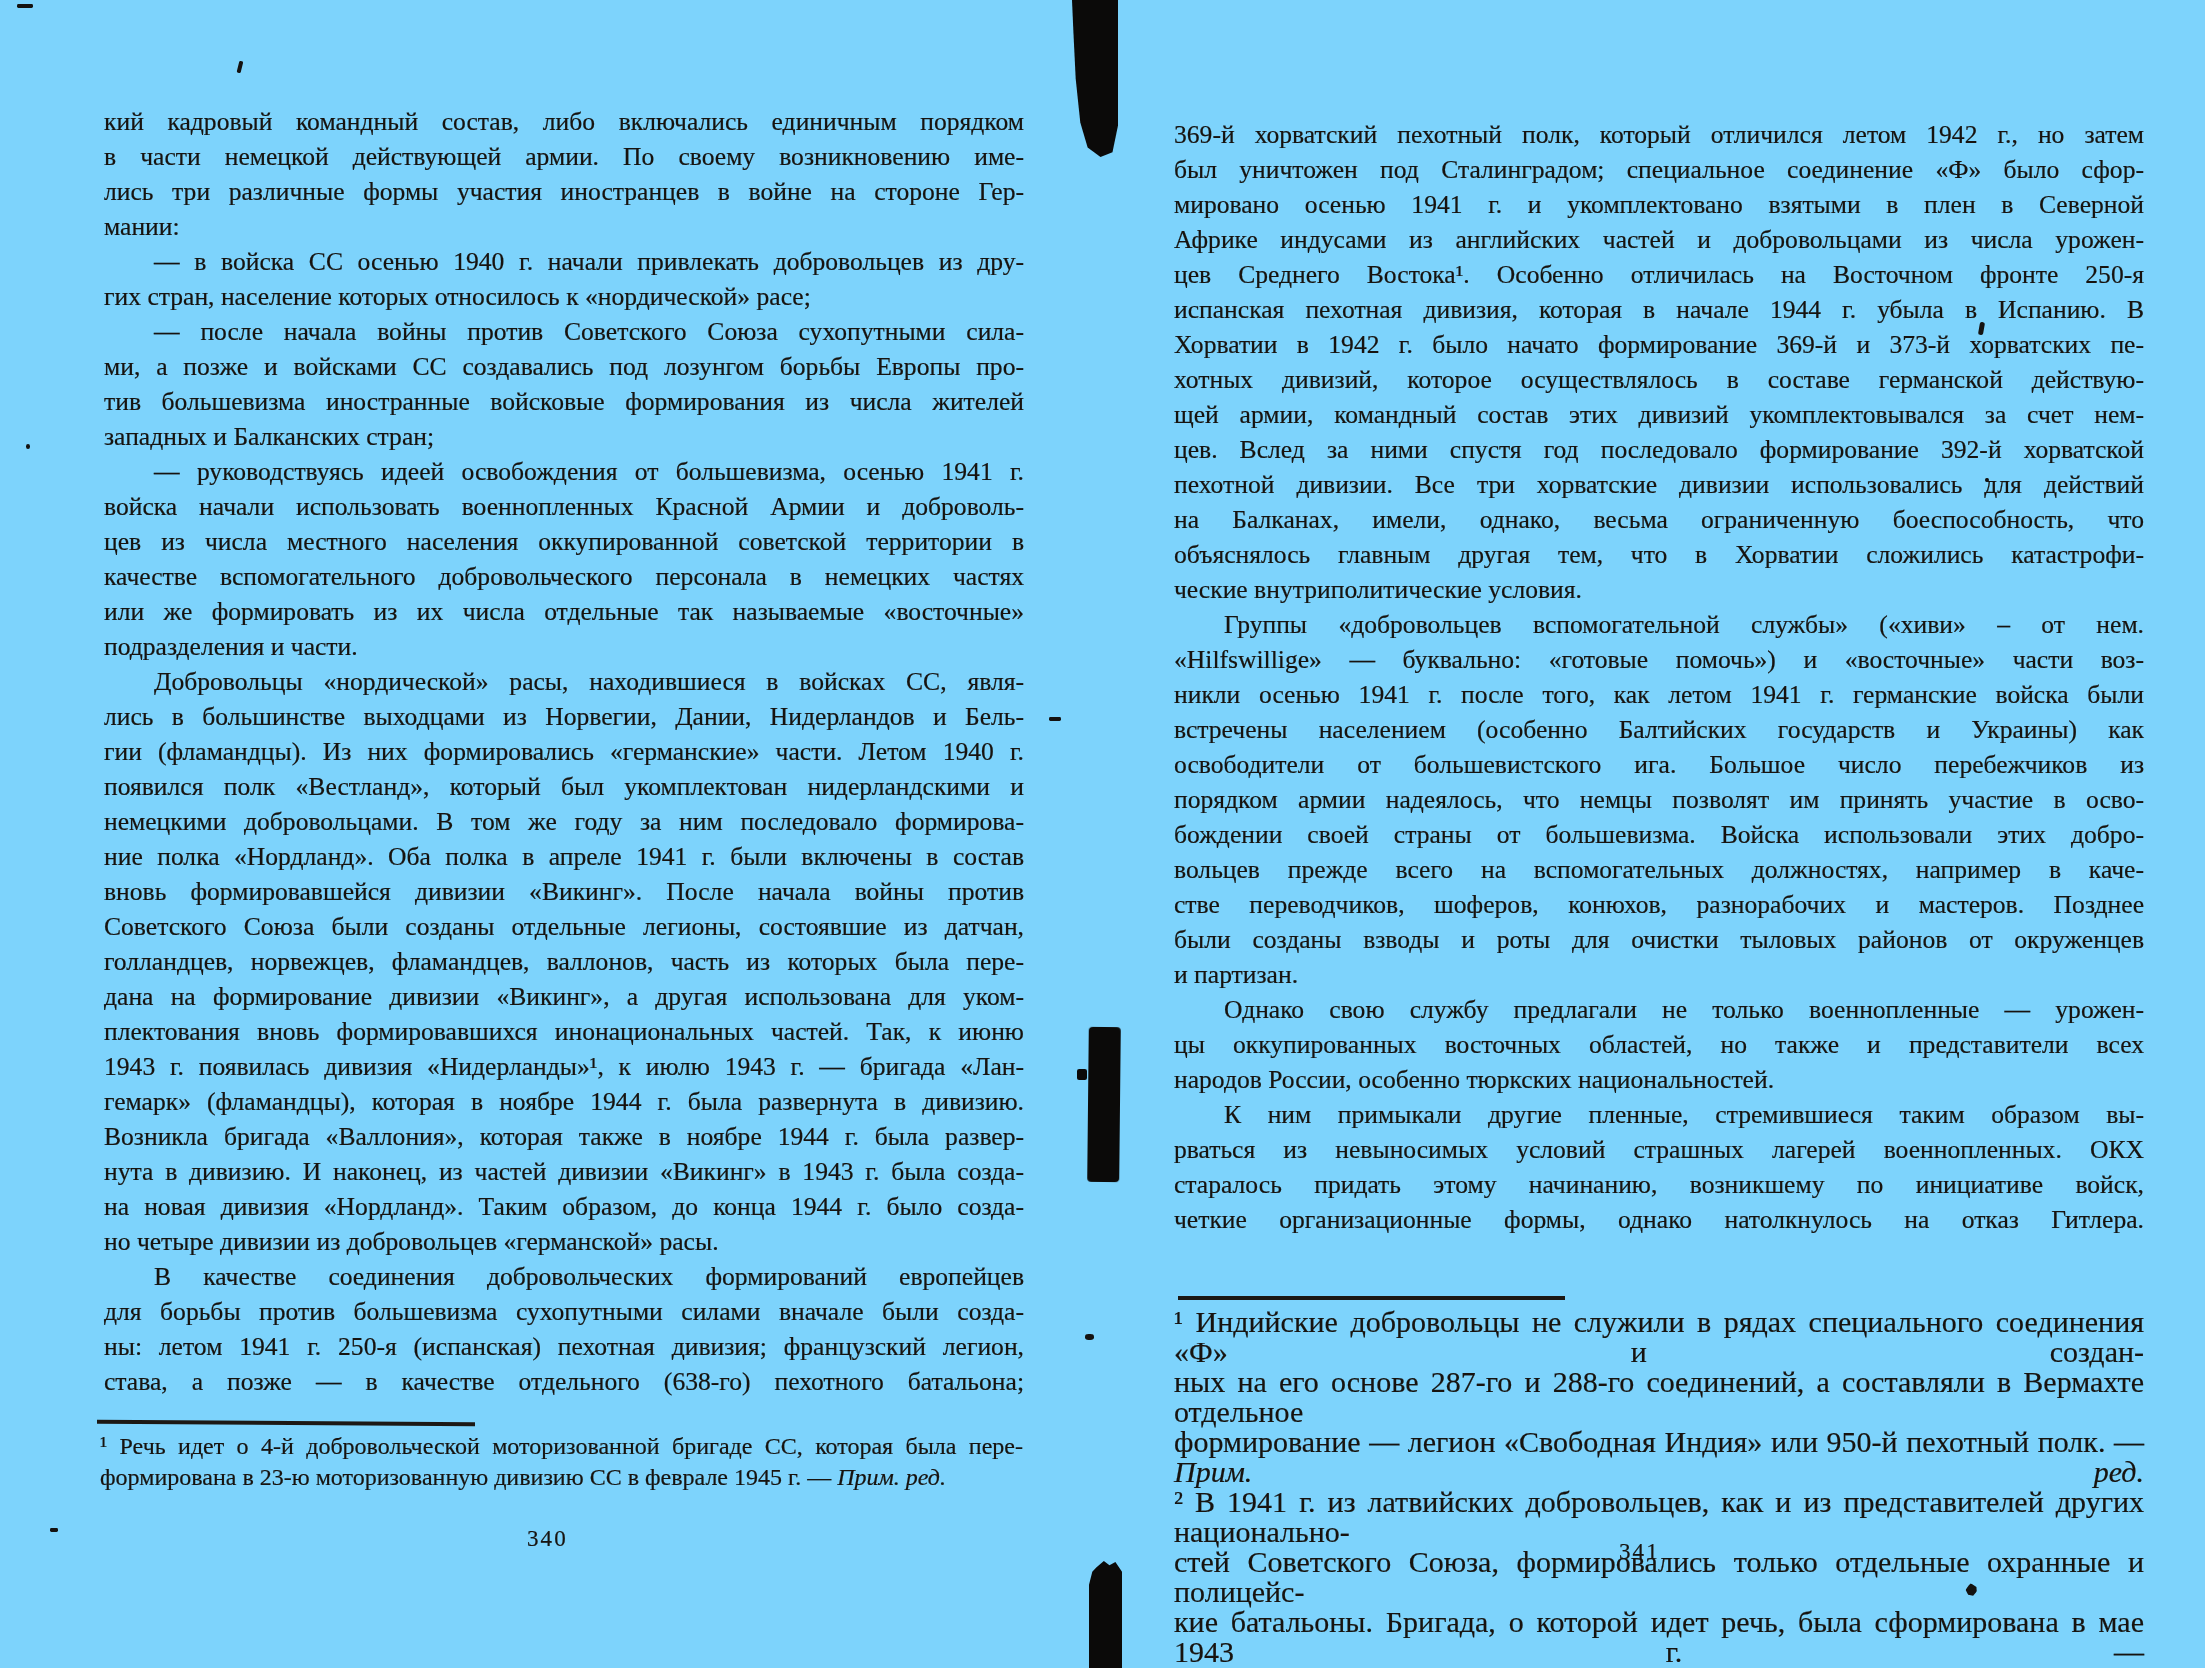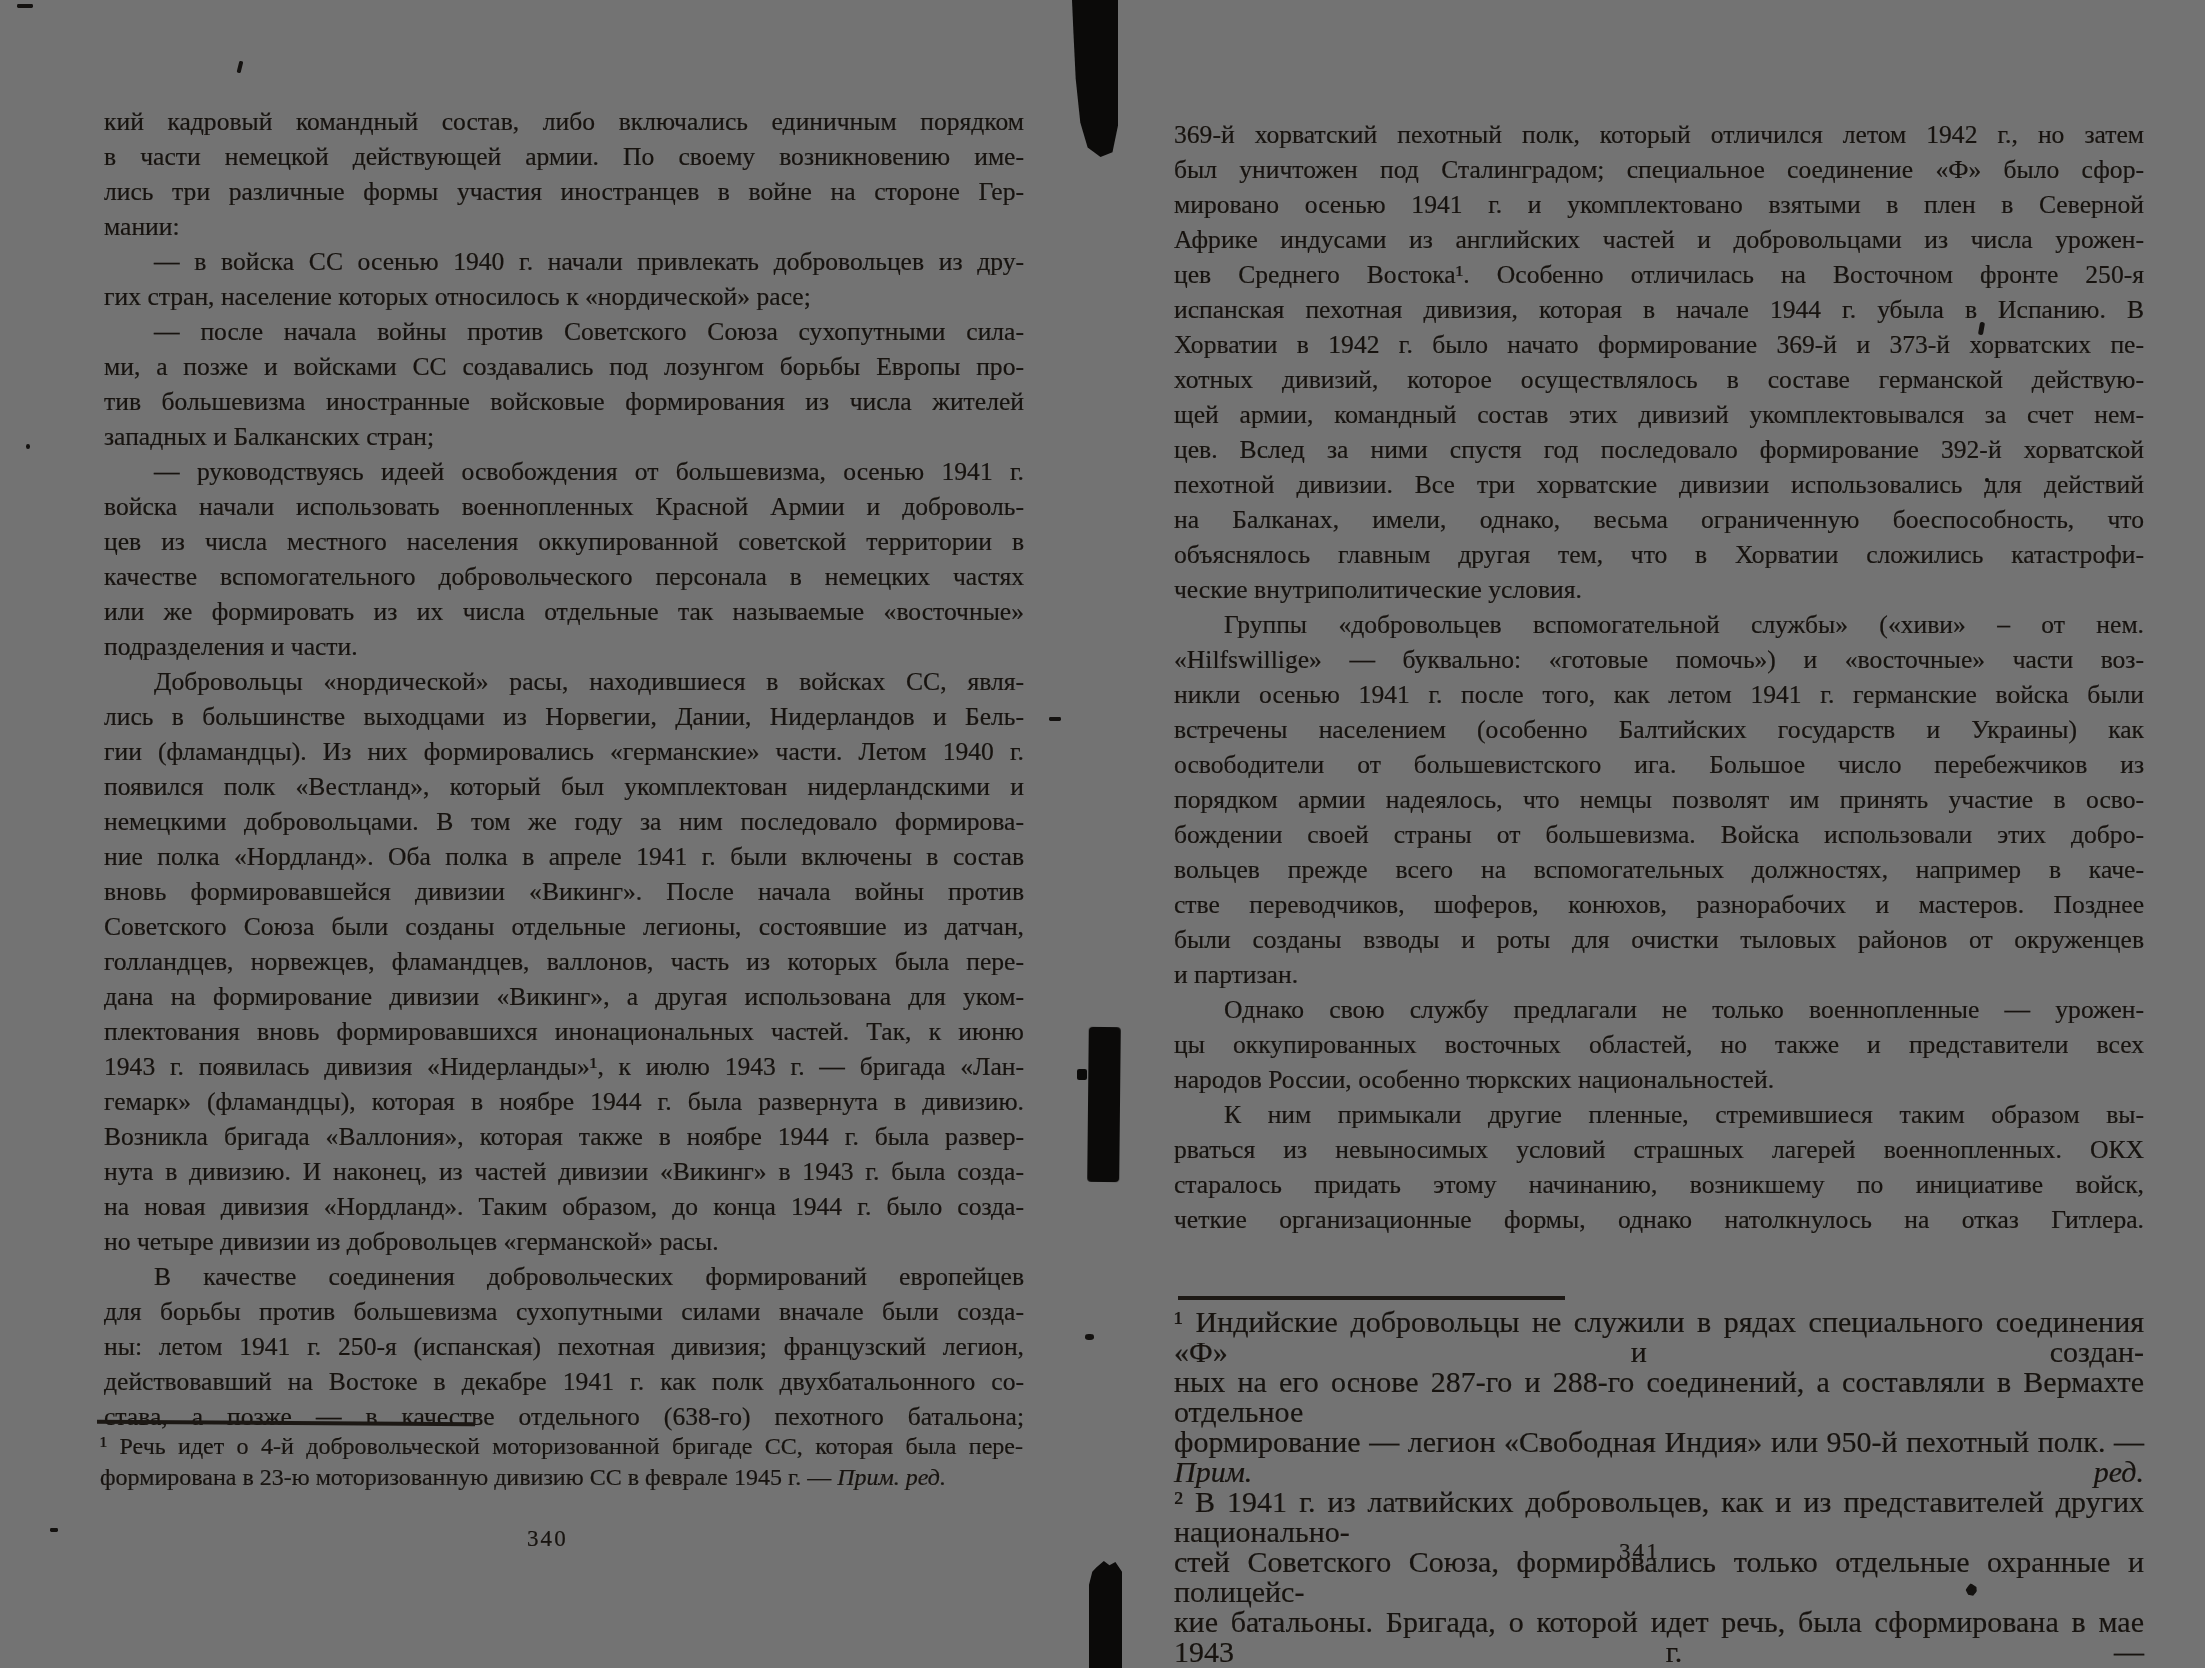--- a/index.html
+++ b/index.html
@@ -1,20 +1,20 @@
 <!DOCTYPE html>
 <html style="font-size:11px"><head>
 <meta charset="utf-8">
 <title>Book scan</title>
 <style>
   html,body{margin:0;padding:0;background:#e8e8e8;}
   .scan{
     position:relative;
     width:2205px;height:1669px;
-    background:#737373;
+    background:#7dd3fc;
     overflow:hidden;
     font-family:"Liberation Serif","DejaVu Serif",serif;
     color:#17130f;
     -webkit-text-stroke:0.2px #17130f;
   }
   .col{position:absolute;}
   .col .para{margin:0;}
   .line{
     text-align:justify;
     text-align-last:justify;
@@ -106,21 +106,20 @@
         <div class="line">гемарк» (фламандцы), которая в ноябре 1944 г. была развернута в дивизию.</div>
         <div class="line">Возникла бригада «Валлония», которая также в ноябре 1944 г. была развер-</div>
         <div class="line">нута в дивизию. И наконец, из частей дивизии «Викинг» в 1943 г. была созда-</div>
         <div class="line">на новая дивизия «Нордланд». Таким образом, до конца 1944 г. было созда-</div>
         <div class="line last">но четыре дивизии из добровольцев «германской» расы.</div>
       </div>
       <div class="para">
         <div class="line indent">В качестве соединения добровольческих формирований европейцев</div>
         <div class="line">для борьбы против большевизма сухопутными силами вначале были созда-</div>
         <div class="line">ны: летом 1941 г. 250-я (испанская) пехотная дивизия; французский легион,</div>
-        <div class="line">действовавший на Востоке в декабре 1941 г. как полк двухбатальонного со-</div>
         <div class="line">става, а позже — в качестве отдельного (638-го) пехотного батальона;</div>
       </div>
     </div>
   <div class="rule rule-left"></div>
   <div class="col fn-left">
       <div class="para">
         <div class="line">¹ Речь идет о 4-й добровольческой моторизованной бригаде СС, которая была пере-</div>
         <div class="line last">формирована в 23-ю моторизованную дивизию СС в феврале 1945 г. — <i>Прим. ред.</i></div>
       </div>
     </div>

